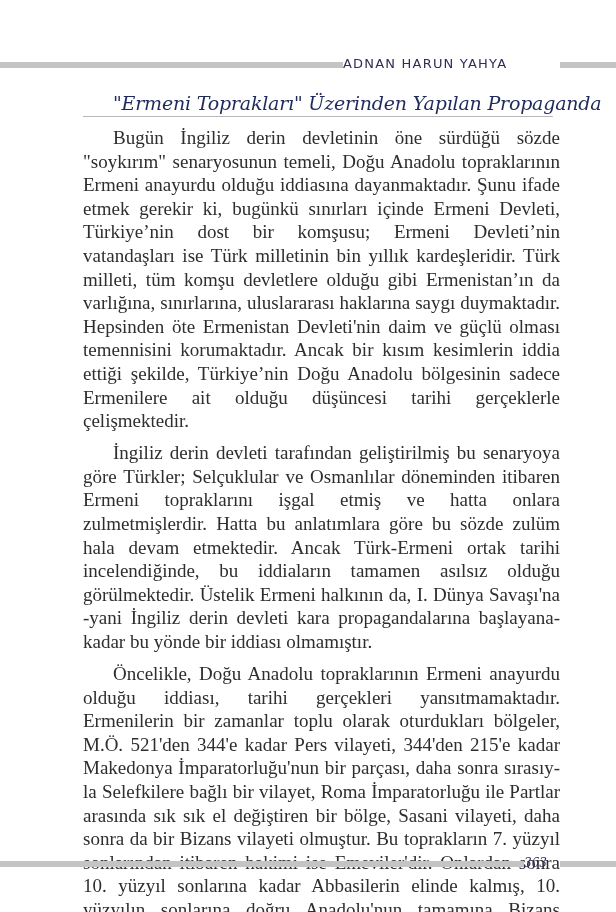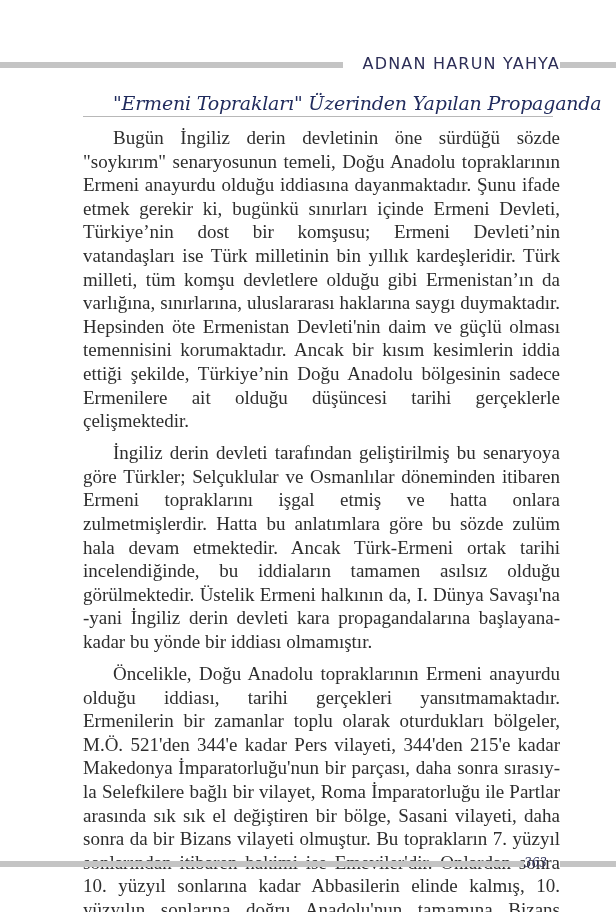--- a/index.html
+++ b/index.html
@@ -20,23 +20,23 @@
       height: 6px;
       background: #c4c4c4;
     }
     #header-bar-left { left: 0; top: 62px; width: 343px; }
     #header-bar-right { left: 560px; top: 62px; width: 56px; }
     .running-head {
       position: absolute;
       left: 343px;
       width: 217px;
       top: 56px;
-      text-align: right;
+      text-align: left;
       font-family: "DejaVu Sans", "Liberation Sans", sans-serif;
-      font-size: 16px;
+      font-size: 13px;
       letter-spacing: 1.2px;
       color: #2d2e57;
       line-height: 16px;
     }
     .chapter-title {
       position: absolute;
       left: 83px;
       width: 470px;
       top: 90px;
       height: 27px;

